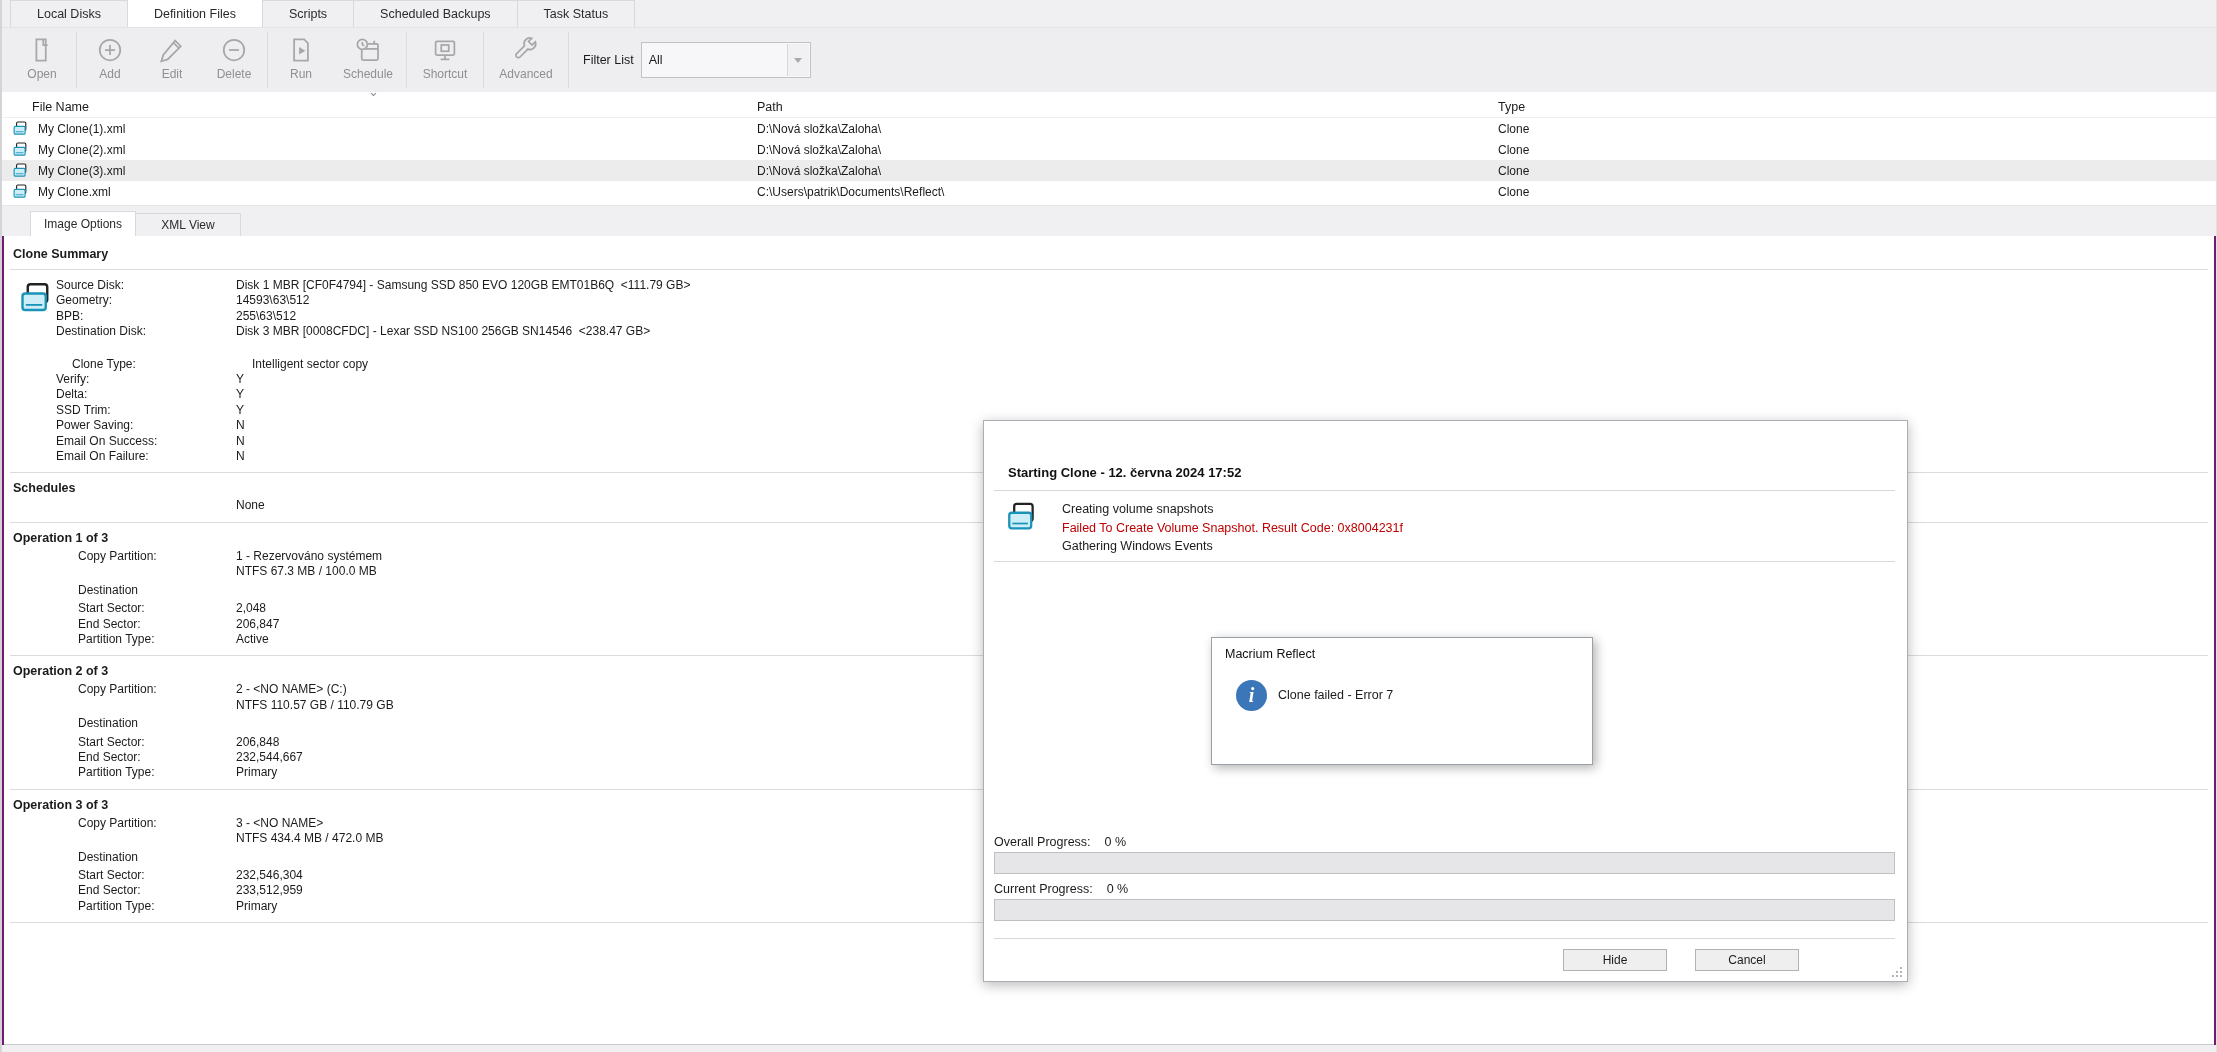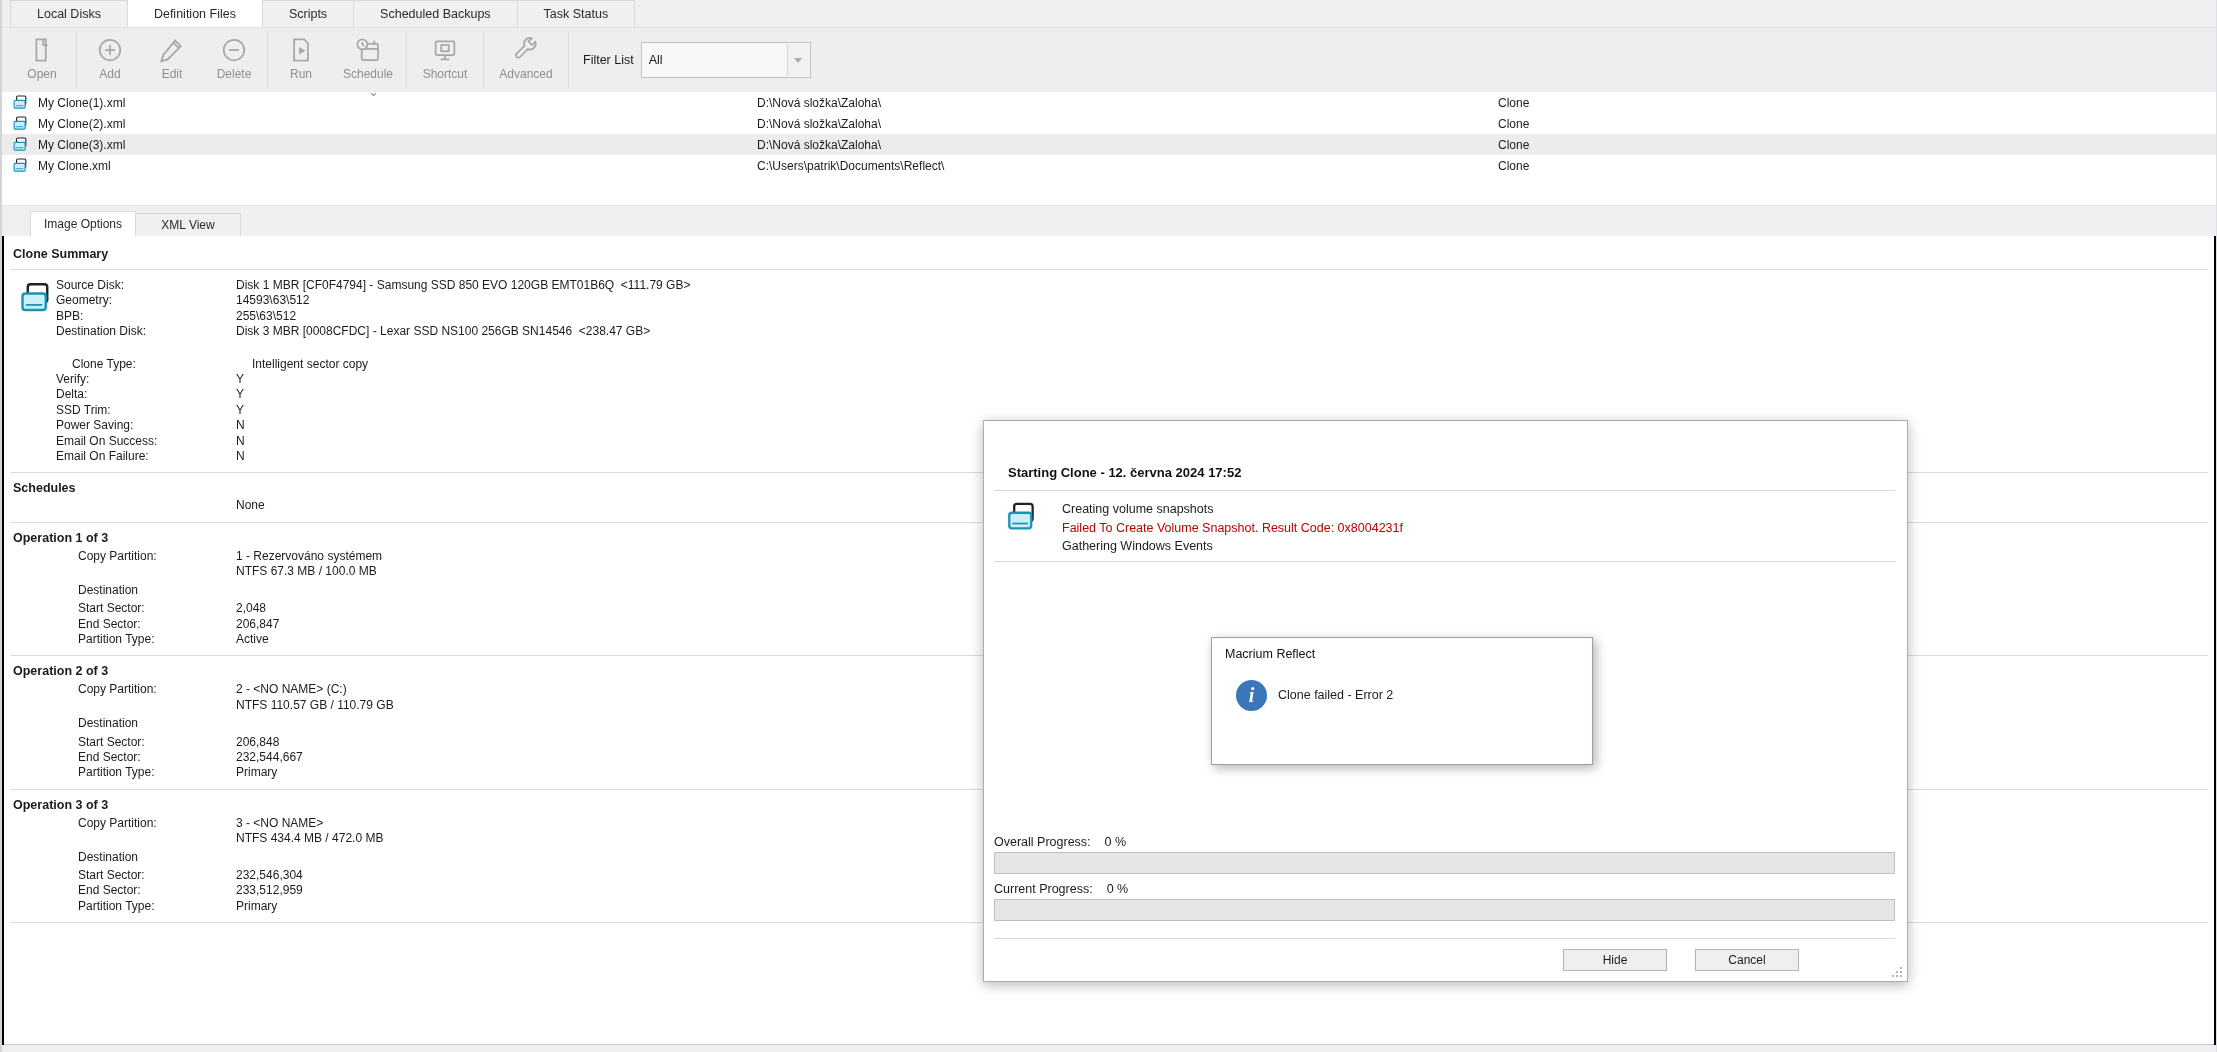--- a/index.html
+++ b/index.html
@@ -1,18 +1,18 @@
 <!DOCTYPE html>
 <html><head>
 <meta charset="utf-8">
 <style>
   * { margin:0; padding:0; box-sizing:border-box; }
   html,body { background:#e8e8ec; }
   #root {
-    position:relative; width:2217px; height:1052px; background:#000000;
+    position:relative; width:2217px; height:1052px; background:#701a75;
     font-family:"Liberation Sans", sans-serif; font-size:12px; color:#1b1b1b;
     overflow:hidden; border-left:2px solid #d4d4d8; border-right:1px solid #e0e0e4;
   }
   
   .tabstrip {
     position:absolute; top:0; left:0; right:0; height:28px;
     background:#f0f0f3; display:flex; align-items:flex-end; padding-left:8px;
     border-bottom:1px solid #e3e3e7;
   }
   .tab {
@@ -235,20 +235,25 @@
         <span>All</span>
         <span class="arrowbox">
             <span class="arrow"></span>
           </span>
       </div>
     </div>
   </div>
   <span class="sched-chevron">⌄</span>
 
   <div class="filelist">
+    <div class="fl-header">
+      <span class="col-name">File Name</span>
+      <span class="col-path">Path</span>
+      <span class="col-type">Type</span>
+    </div>
     <div class="fl-row">
       <svg class="cicon">
           <use href="#sym-clone"></use>
         </svg>
       <span class="name">My Clone(1).xml</span>
       <span class="path">D:\Nová složka\Zaloha\</span>
       <span class="type">Clone</span>
     </div>
     <div class="fl-row">
       <svg class="cicon">
@@ -470,17 +475,17 @@
           <rect x="8" y="0" width="2" height="2"></rect>
           <rect x="0" y="8" width="2" height="2"></rect>
           <rect x="4" y="4" width="2" height="2"></rect>
         </g>
     </svg>
   </div>
 
   <div class="msgbox">
     <div class="mb-title">Macrium Reflect</div>
     <div class="mb-icon">i</div>
-    <div class="mb-msg">Clone failed - Error 2</div>
+    <div class="mb-msg">Clone failed - Error 7</div>
   </div>
 
   <div class="bottomstrip"></div>
 </div>
 
 </body></html>

